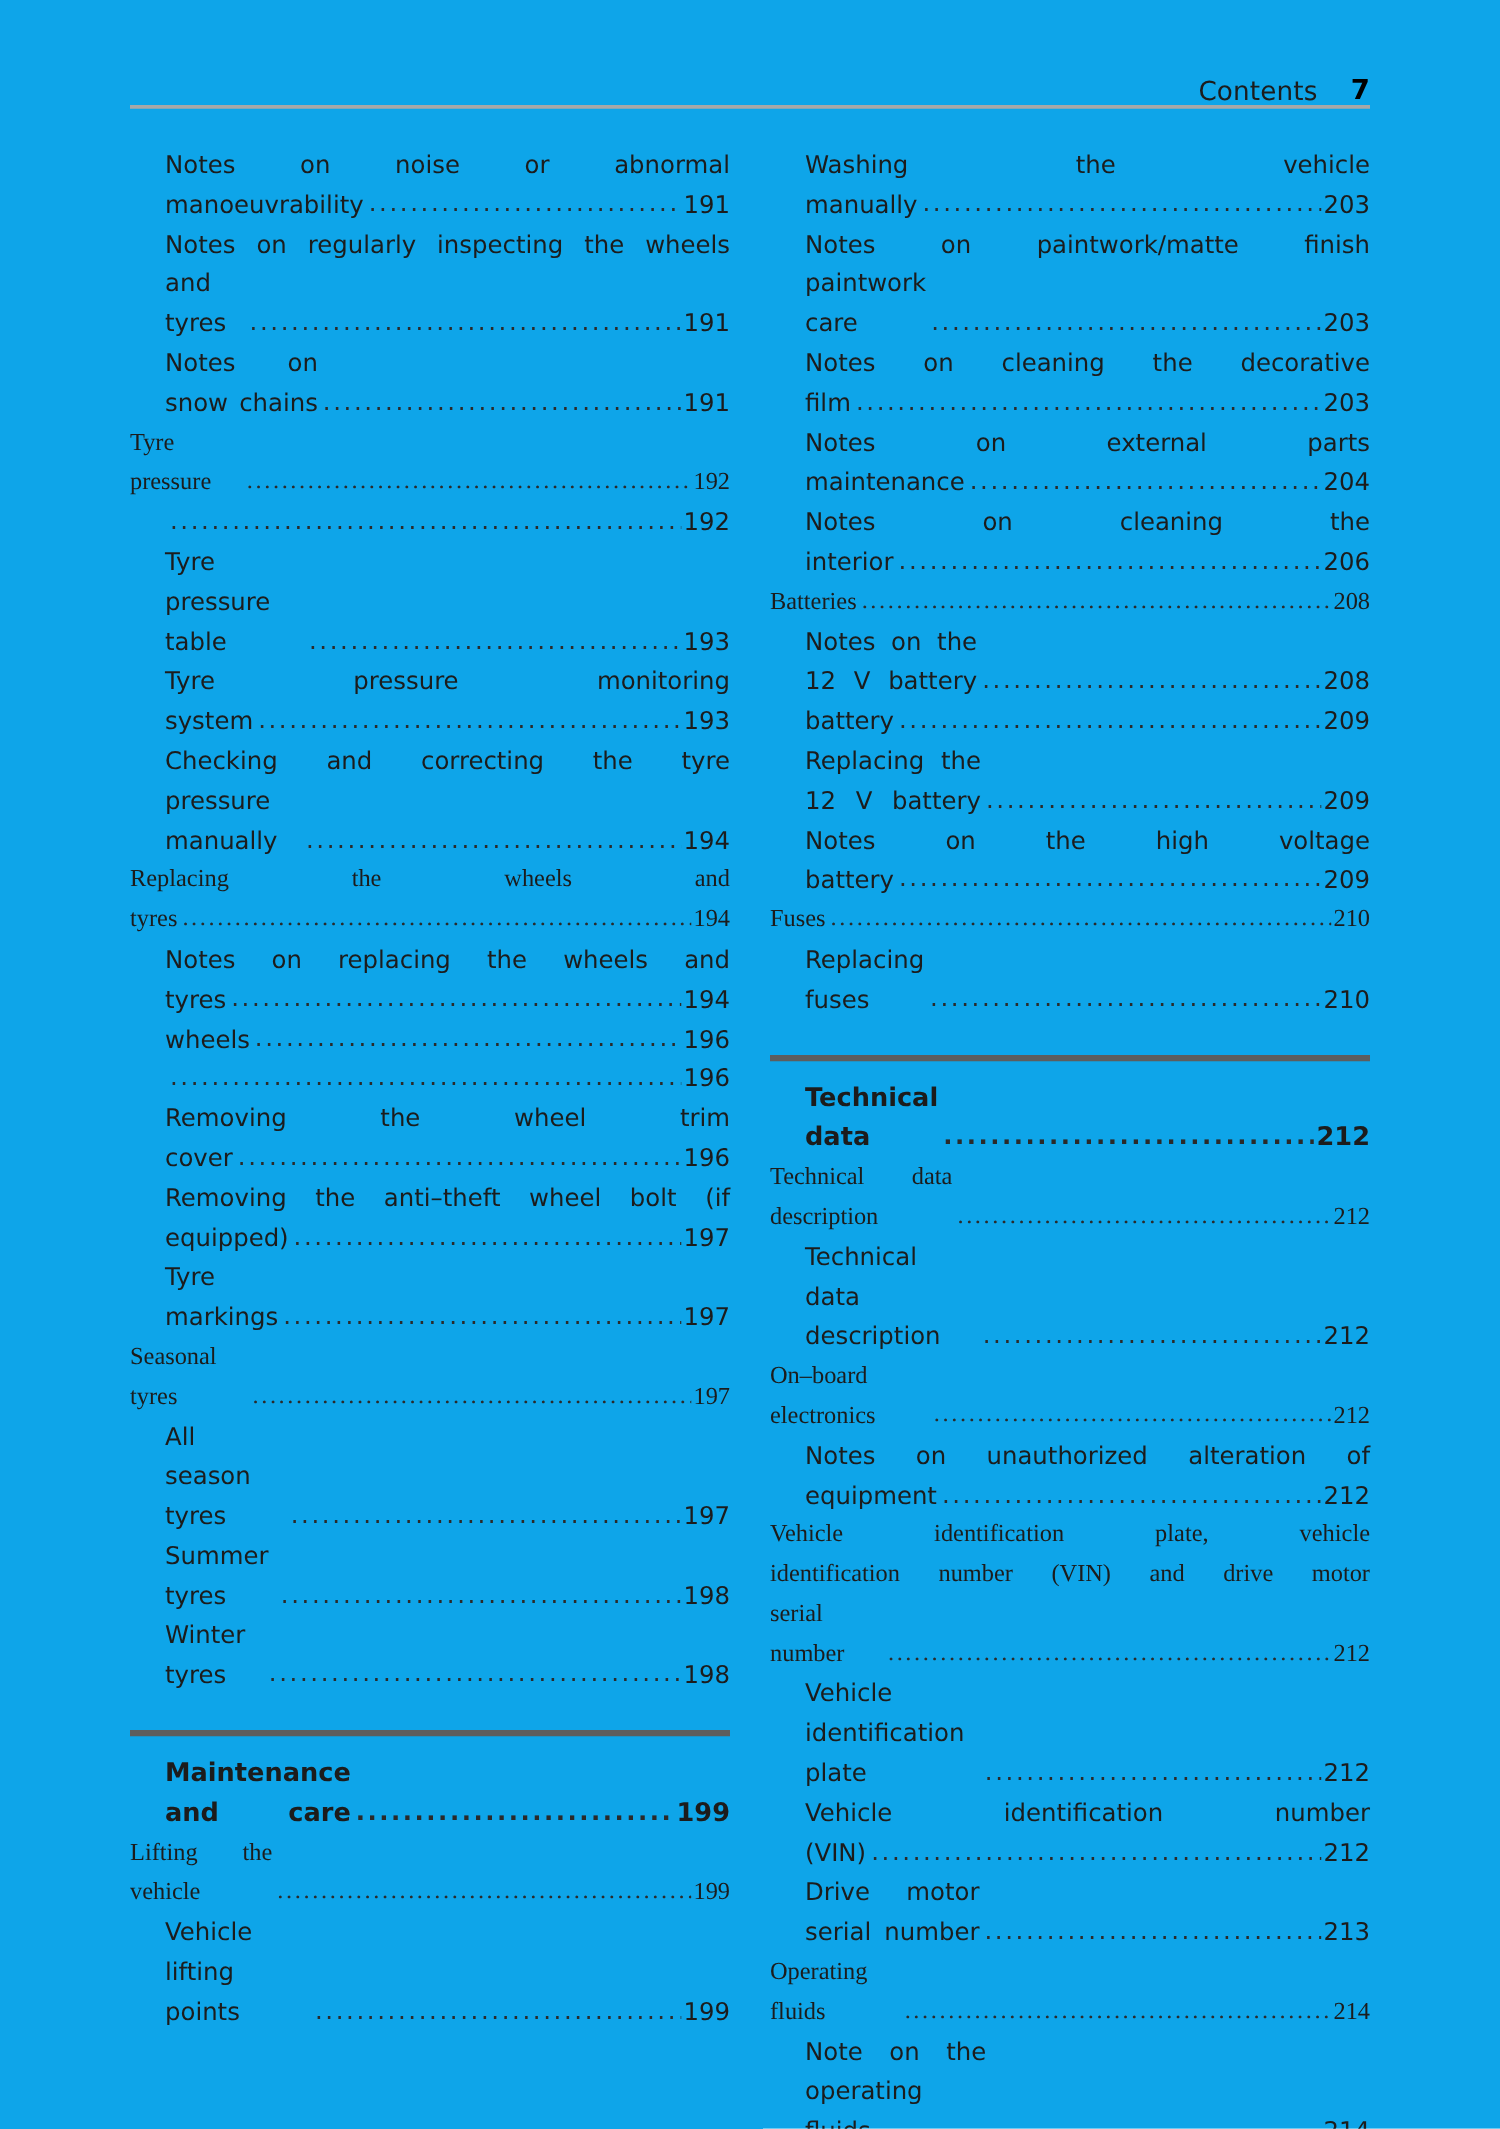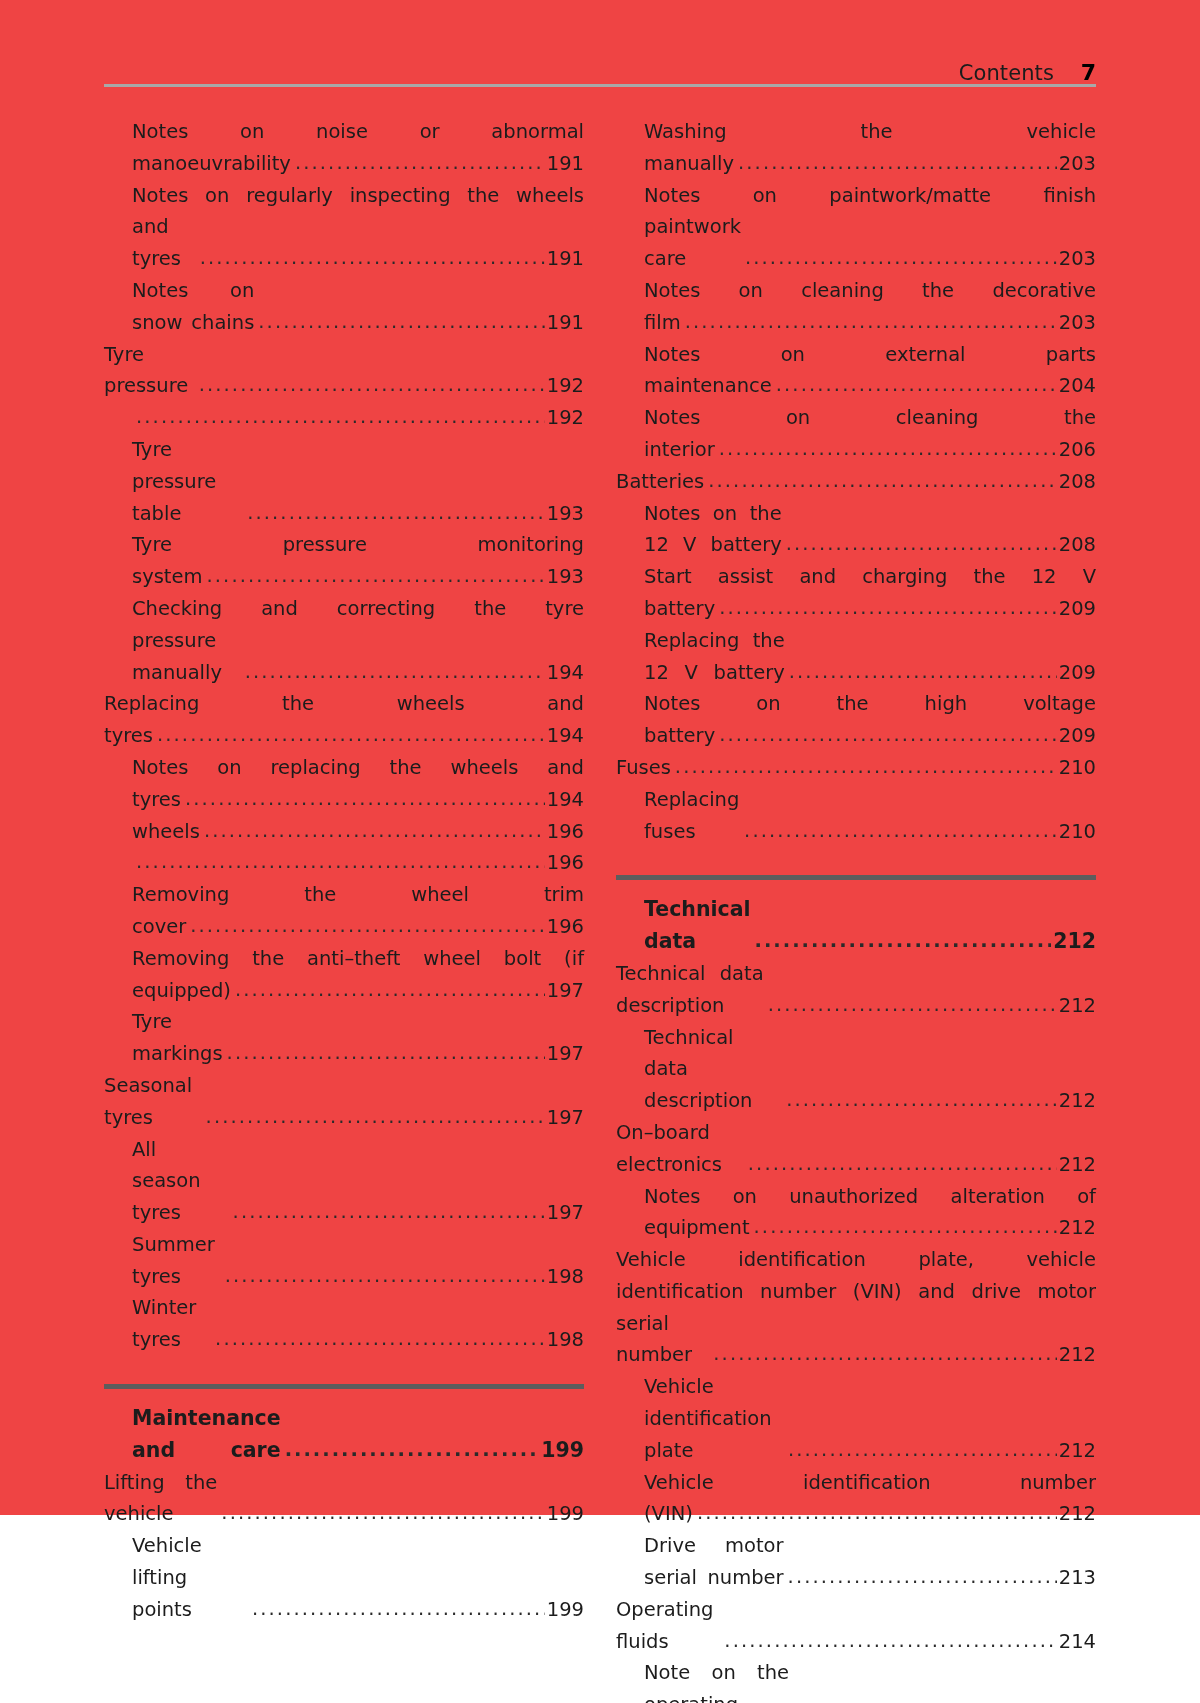--- a/index.html
+++ b/index.html
@@ -11,24 +11,24 @@
   body {
     width: 1200px;
     height: 1703px;
     font-family: "DejaVu Sans", sans-serif;
     color: #1a1a1a;
     -webkit-font-smoothing: antialiased;
   }
   .page {
     position: relative;
     width: 1200px;
-    height: 1515px;
+    height: 1703px;
     box-sizing: border-box;
     padding: 0;
-    background: #ef4444;
+    background: #0ea5e9;
   }
 
   
   .runhead {
     position: absolute;
     top: 40px;
     left: 104px;
     right: 104px;
     height: 44px;
     display: flex;
@@ -108,21 +108,21 @@
     position: relative;
     top: -1px;
   }
   .toc-entry .pg {
     flex: 0 0 auto;
     white-space: nowrap;
     text-align: right;
   }
 
   
-  .lvl1 { padding-left: 0; }
+  .lvl1 { padding-left: 0; font-family: Liberation Serif, serif; }
   
   .lvl2 { padding-left: 28px; }
 
   
   .chapter {
     font-weight: 700;
     font-size: 20.5px;
   }
   .chapter .leader { letter-spacing: 2.0px; font-weight: 700; }
 
@@ -363,21 +363,20 @@
           </div>
         </div>
         <div class="toc-entry lvl2">
           <div class="row">
             <span class="txt">Notes on the 12 V battery</span>
             <span class="leader">............................................................</span>
             <span class="pg">208</span>
           </div>
         </div>
         <div class="toc-entry lvl2">
-          <div class="wrapline">Start assist and charging the 12 V</div>
           <div class="row">
             <span class="txt">battery</span>
             <span class="leader">............................................................</span>
             <span class="pg">209</span>
           </div>
         </div>
         <div class="toc-entry lvl2">
           <div class="row">
             <span class="txt">Replacing the 12 V battery</span>
             <span class="leader">............................................................</span>

